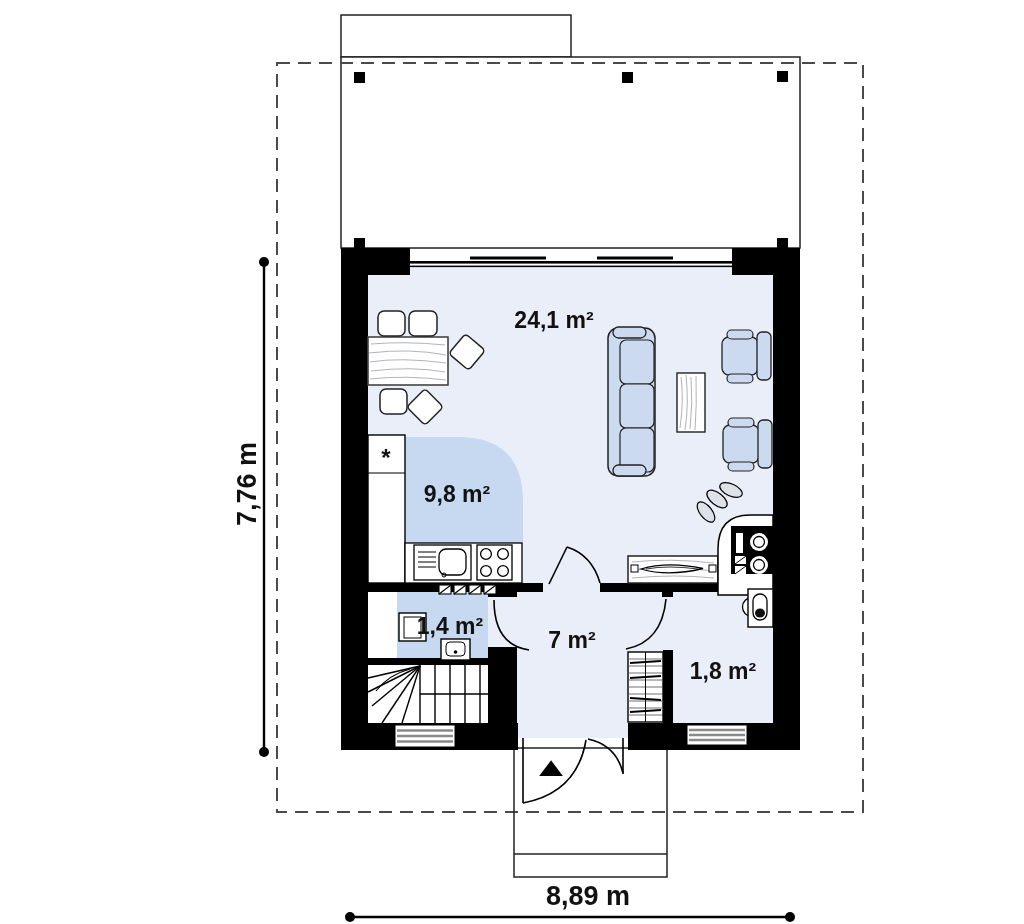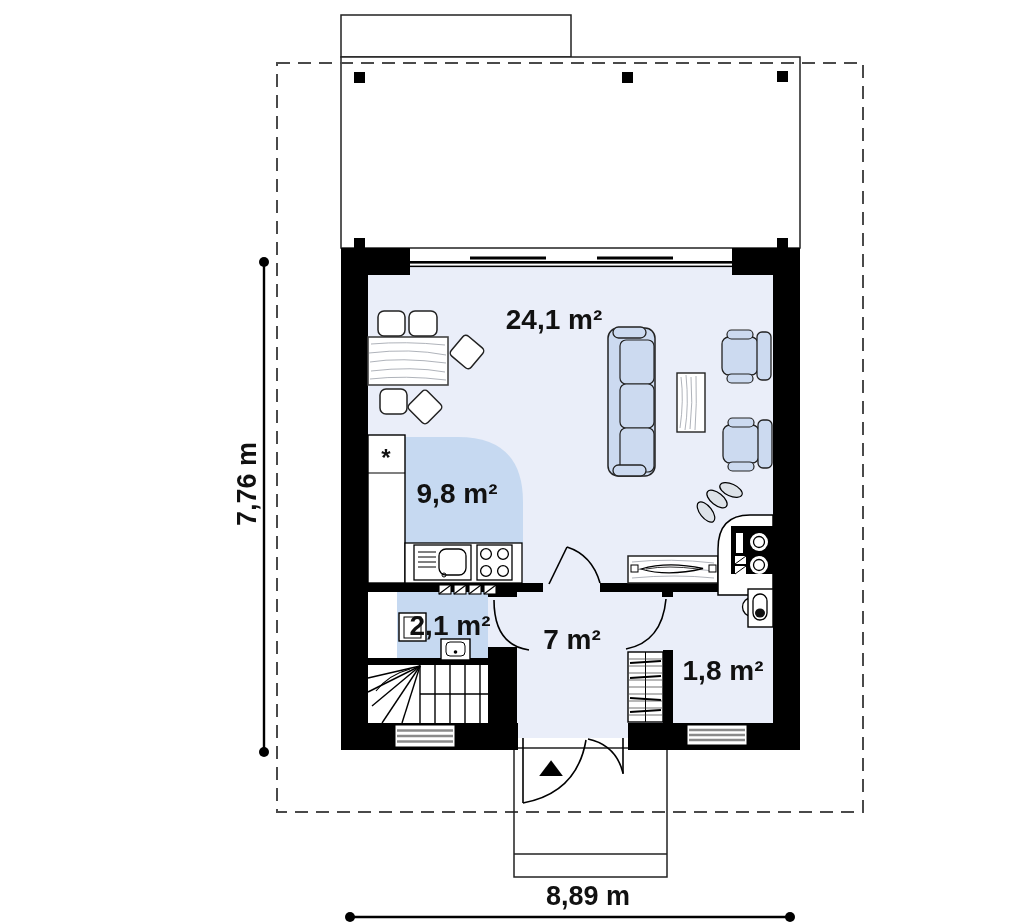--- a/index.html
+++ b/index.html
@@ -1,19 +1,19 @@
 <!DOCTYPE html>
 <html><head>
 <meta charset="utf-8">
 <style>
   html,body{margin:0;padding:0;background:#ffffff;}
   #canvas{position:relative;width:1024px;height:924px;background:#ffffff;overflow:hidden;
           font-family:"Liberation Sans","DejaVu Sans",sans-serif;}
   #plan-svg{position:absolute;left:0;top:0;}
-  .lbl{position:absolute;transform:translate(-50%,-50%);font-weight:700;font-size:28px;
+  .lbl{position:absolute;transform:translate(-50%,-50%);font-weight:700;font-size:23px;
        color:#111;white-space:nowrap;letter-spacing:0px;}
   .lbl.dim{font-size:27px;}
   .lbl.rot{transform:translate(-50%,-50%) rotate(-90deg);}
   .sym-star{position:absolute;transform:translate(-50%,-50%);font-weight:700;font-size:24px;color:#111;}
   .sym-arrow{position:absolute;transform:translate(-50%,-52%) scaleX(1.5);font-size:27px;color:#000;}
 </style>
 </head>
 <body>
 
 <div id="canvas">
@@ -287,21 +287,21 @@
   </g>
   <g stroke="#000" stroke-width="2.4" fill="#000">
     <line x1="350" y1="917" x2="790" y2="917"></line>
     <circle cx="350" cy="917" r="5" stroke="none"></circle>
     <circle cx="790" cy="917" r="5" stroke="none"></circle>
   </g>
 </svg>
 
   <div class="lbl" style="left:554px;top:320px">24,1 m²</div>
   <div class="lbl" style="left:457px;top:494px">9,8 m²</div>
-  <div class="lbl" style="left:450px;top:626px">2,1 m²</div>
+  <div class="lbl" style="left:450px;top:626px">1,4 m²</div>
   <div class="lbl" style="left:572px;top:640px">7 m²</div>
   <div class="lbl" style="left:723px;top:671px">1,8 m²</div>
   <div class="lbl dim" style="left:588px;top:896px">8,89 m</div>
   <div class="lbl dim rot" style="left:247px;top:484px">7,76 m</div>
 
   <div class="sym-star" style="left:386px;top:458px">*</div>
   <div class="sym-arrow" style="left:551px;top:768px">▲</div>
 
 </div>
 

